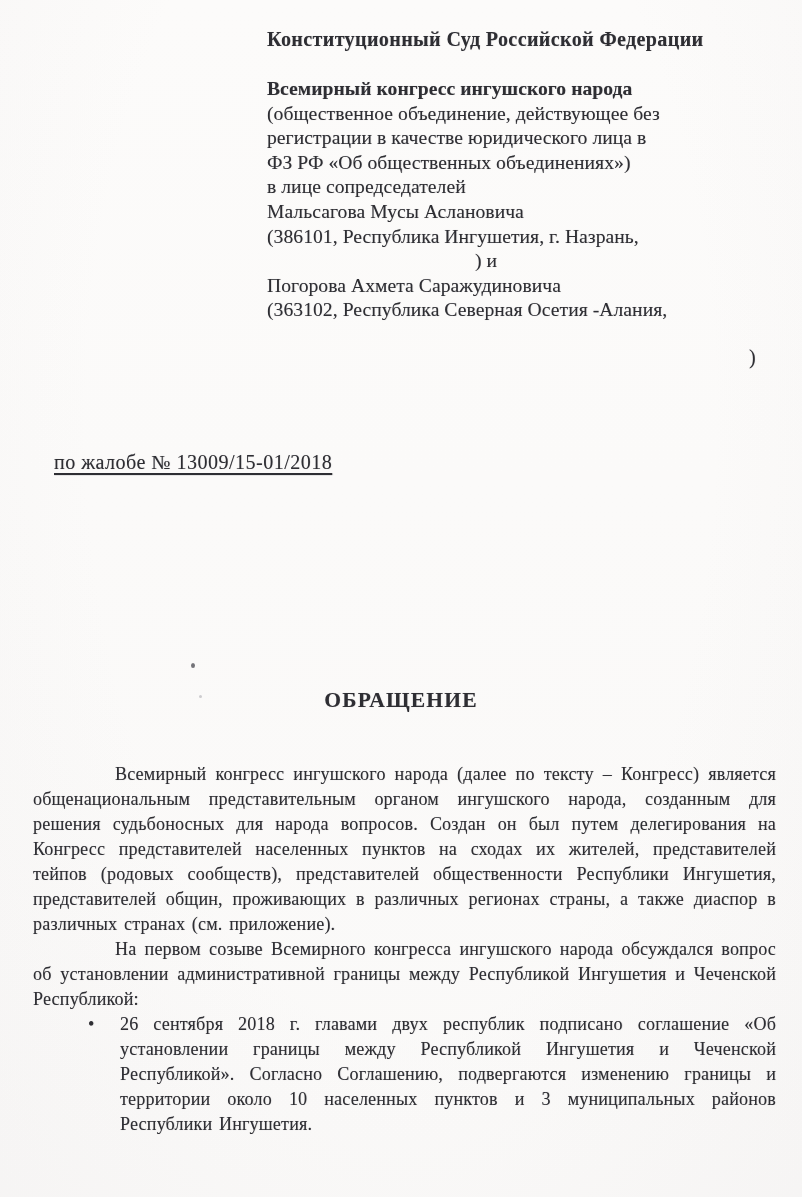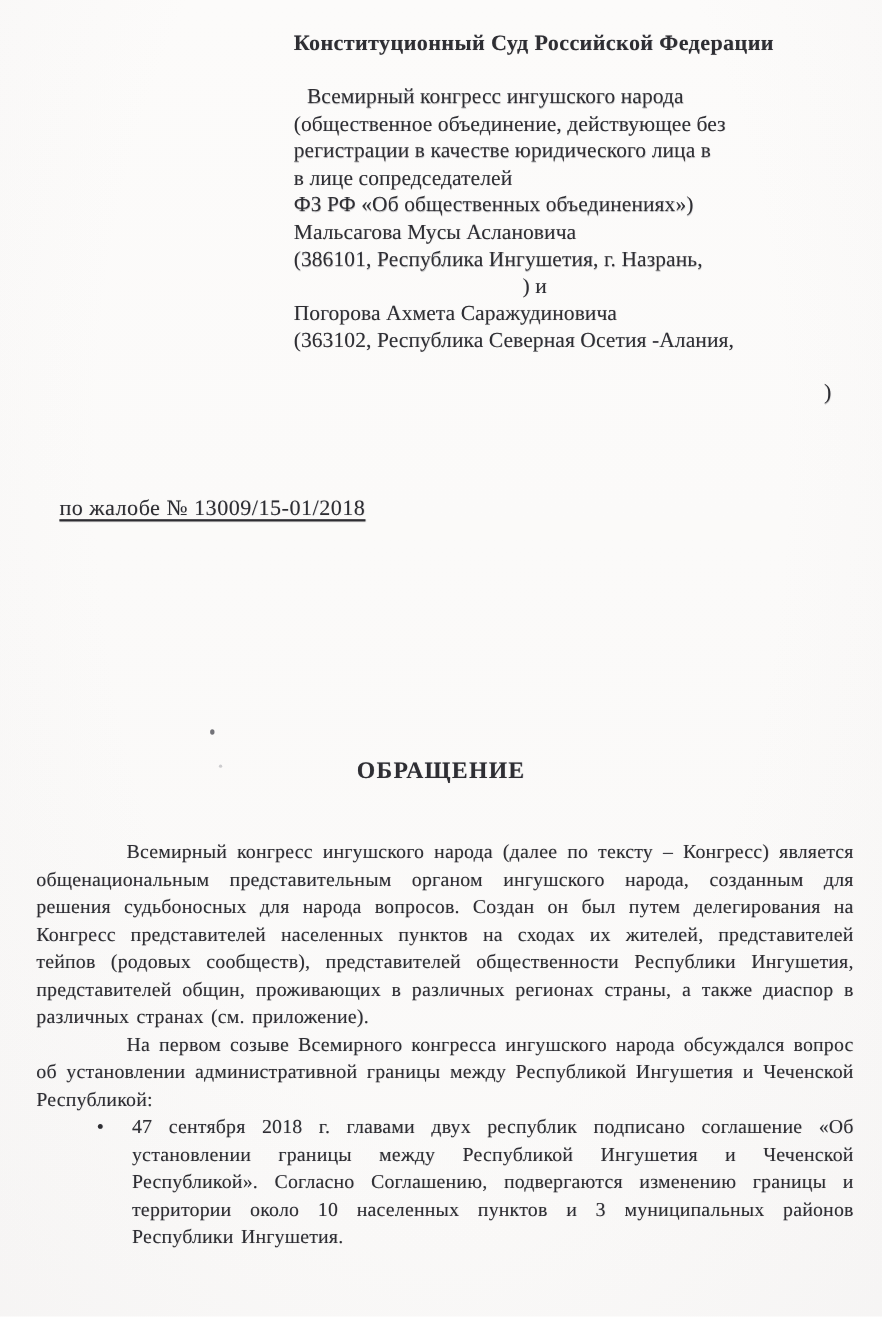--- a/index.html
+++ b/index.html
@@ -37,22 +37,21 @@
   .applicant-block {
     position: absolute;
     left: 267px;
     top: 77px;
     width: 480px;
     font-size: 19.5px;
     line-height: 24.6px;
     letter-spacing: 0.1px;
   }
   .applicant-name {
-    font-weight: normal;
-    margin-left: 12px;
+    font-weight: bold;
   }
   .join-line {
     padding-left: 208px;
   }
   .closing-paren {
     position: absolute;
     left: 749px;
     top: 346px;
     font-size: 20px;
   }
@@ -133,22 +132,22 @@
 <body>
 
 <div class="page">
 
   <div class="court-line scan-text">Конституционный Суд Российской Федерации</div>
 
   <div class="applicant-block scan-text">
     <div class="applicant-name">Всемирный конгресс ингушского народа</div>
     <div>(общественное объединение, действующее без</div>
     <div>регистрации в качестве юридического лица в</div>
+    <div>ФЗ РФ «Об общественных объединениях»)</div>
     <div>в лице сопредседателей</div>
-    <div>ФЗ РФ «Об общественных объединениях»)</div>
     <div>Мальсагова Мусы Аслановича</div>
     <div>(386101, Республика Ингушетия, г. Назрань,</div>
     <div class="join-line">) и</div>
     <div>Погорова Ахмета Саражудиновича</div>
     <div>(363102, Республика Северная Осетия -Алания,</div>
   </div>
 
   <div class="closing-paren scan-text">)</div>
 
   <div class="case-ref scan-text">по жалобе № 13009/15-01/2018</div>
@@ -156,17 +155,17 @@
   <div class="speck"></div>
   <div class="speck2"></div>
 
   <div class="doc-title scan-text">ОБРАЩЕНИЕ</div>
 
   <div class="body-text scan-text">
     <p>Всемирный конгресс ингушского народа (далее по тексту – Конгресс) является общенациональным представительным органом ингушского народа, созданным для решения судьбоносных для народа вопросов. Создан он был путем делегирования на Конгресс представителей населенных пунктов на сходах их жителей, представителей тейпов (родовых сообществ), представителей общественности Республики Ингушетия, представителей общин, проживающих в различных регионах страны, а также диаспор в различных странах (см. приложение).</p>
     <p>На первом созыве Всемирного конгресса ингушского народа обсуждался вопрос об установлении административной границы между Республикой Ингушетия и Чеченской Республикой:</p>
     <div class="bullet-item">
       <span class="bullet-marker">•</span>
-      <span>47 сентября 2018 г. главами двух республик подписано соглашение «Об установлении границы между Республикой Ингушетия и Чеченской Республикой». Согласно Соглашению, подвергаются изменению границы и территории около 10 населенных пунктов и 3 муниципальных районов Республики Ингушетия.</span>
+      <span>26 сентября 2018 г. главами двух республик подписано соглашение «Об установлении границы между Республикой Ингушетия и Чеченской Республикой». Согласно Соглашению, подвергаются изменению границы и территории около 10 населенных пунктов и 3 муниципальных районов Республики Ингушетия.</span>
     </div>
   </div>
 
 </div>
 
 </body></html>

